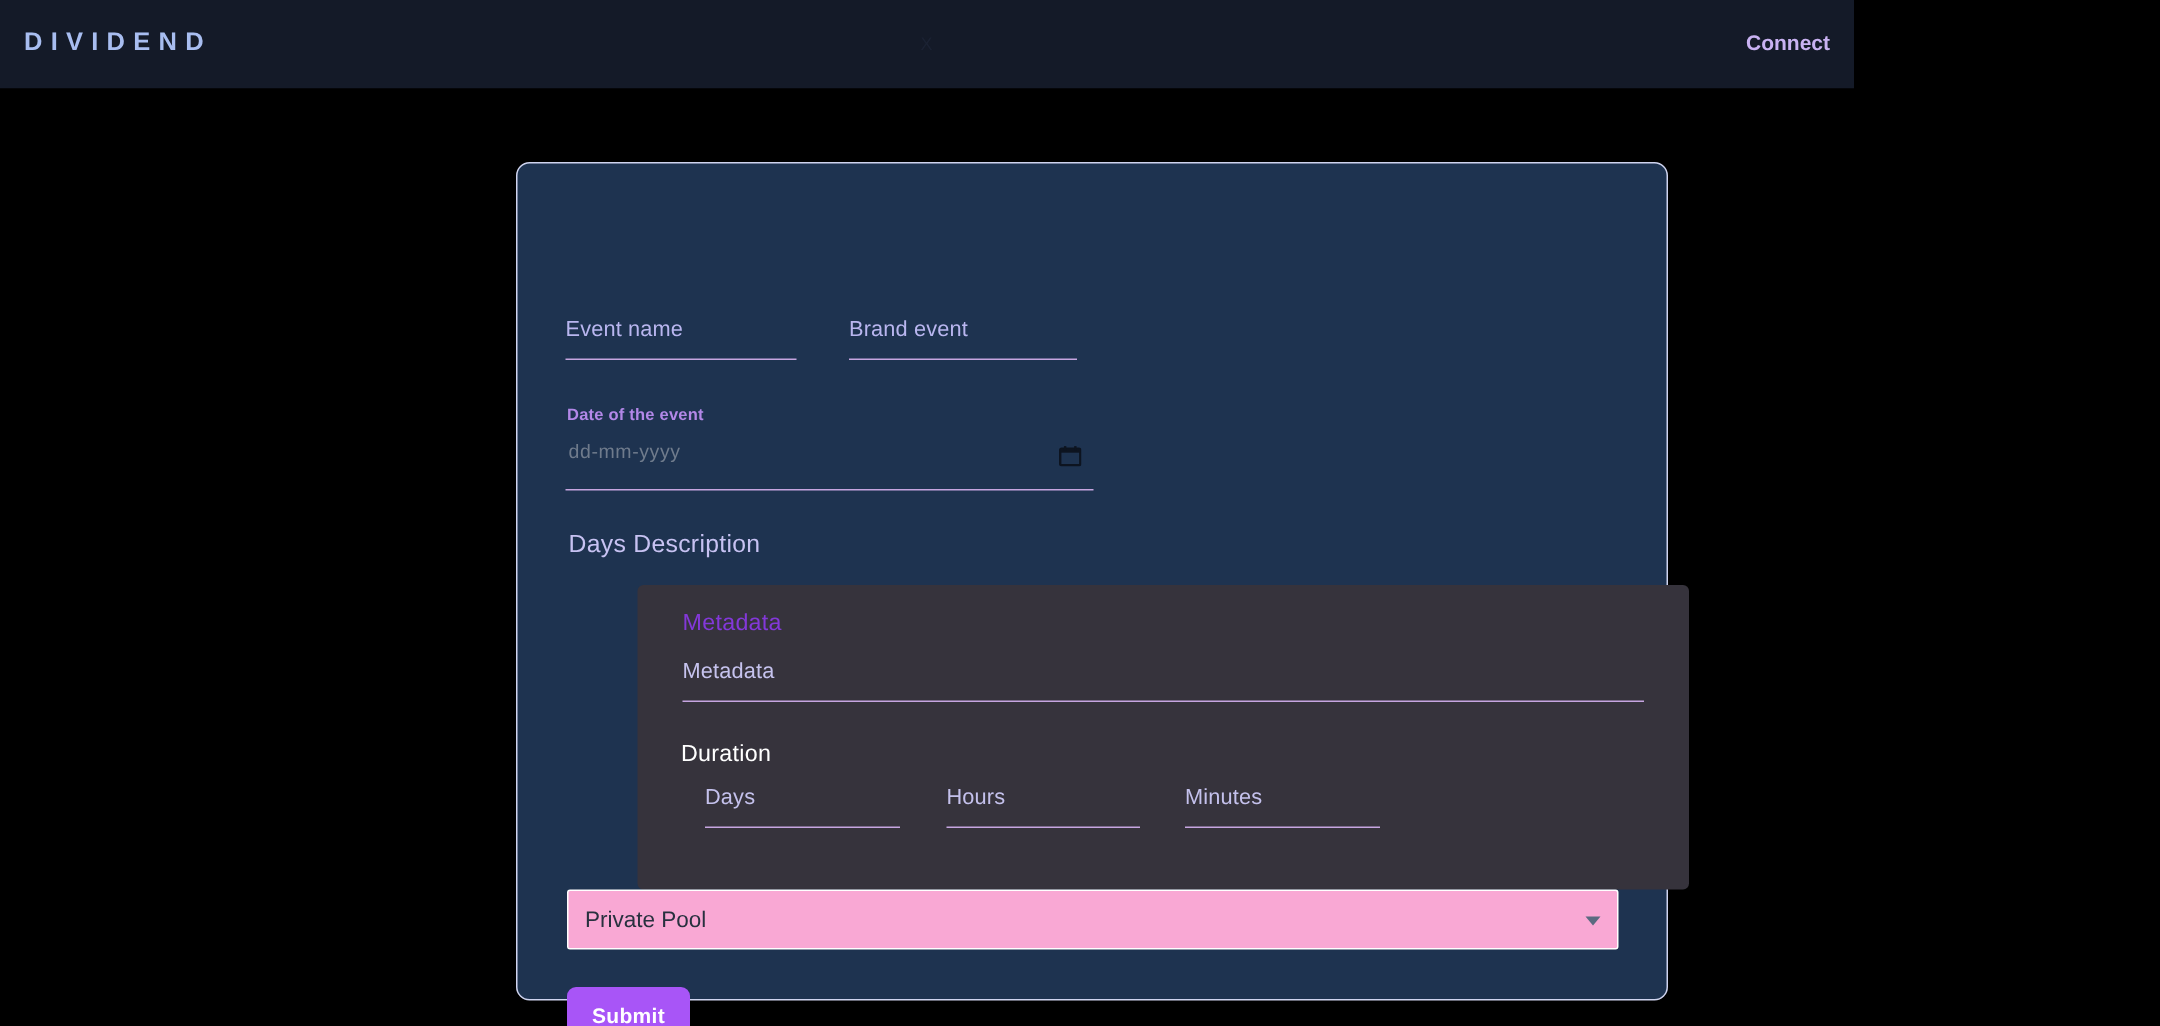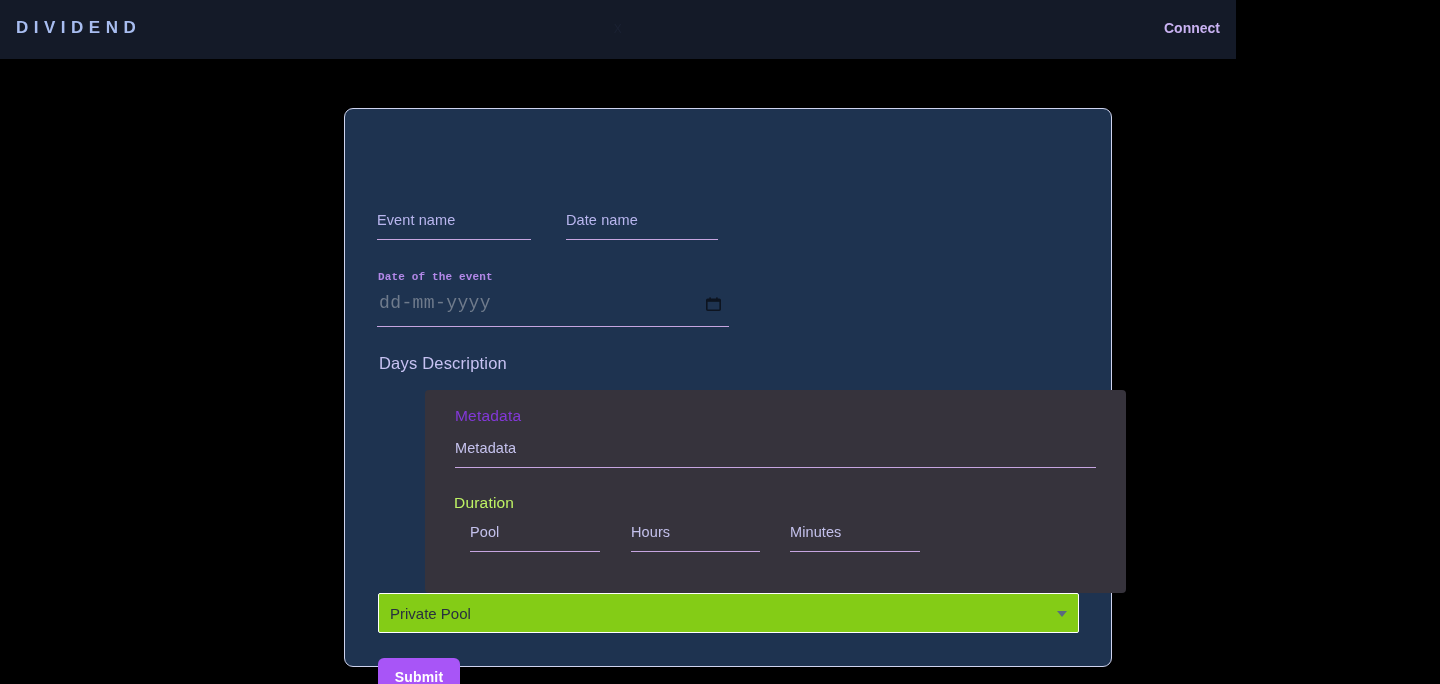--- a/index.html
+++ b/index.html
@@ -98,36 +98,35 @@
   .f-brand  { left: 221px; top: 103px; width: 152px; }
 
   
   .date-wrap {
     position: absolute;
     left: 32px;
     top: 162px;
     width: 352px;
     height: 56px;
     border-bottom: 1.6px solid #c6a5e0;
-    font-family: Liberation Mono, monospace;
   }
   .date-label {
     position: absolute;
     left: 1px;
     top: 0;
     font-size: 11px;
     font-weight: 700;
     color: #b388e8;
     letter-spacing: 0.15px;
   }
   .date-ph {
     position: absolute;
     left: 2px;
     top: 22px;
-    font-size: 18px;
+    font-size: 13px;
     color: #6f7b8c;
     letter-spacing: 0.4px;
   }
   .cal-icon {
     position: absolute;
     right: 8px;
     top: 26px;
     width: 15px;
     height: 14px;
     color: #0d1420;
@@ -169,36 +168,36 @@
     top: 50px;
     width: 641px;
   }
   .f-metadata .lbl { color: #c6c3ee; }
 
   .dur-heading {
     position: absolute;
     left: 29px;
     top: 104px;
     font-size: 15.5px;
-    color: #bef264;
+    color: #ffffff;
     letter-spacing: 0.2px;
   }
   .f-days    { left: 45px;  top: 134px; width: 130px; }
   .f-hours   { left: 206px; top: 134px; width: 129px; }
   .f-minutes { left: 365px; top: 134px; width: 130px; text-align: right; }
   .f-days .lbl, .f-hours .lbl, .f-minutes .lbl { color: #c4c1ec; }
 
   
   .pool-select {
     position: absolute;
     left: 33px;
     top: 484px;
     width: 701px;
     height: 40px;
-    background: #84cc16;
+    background: #f9a8d4;
     border: 1px solid #ffffff;
     border-radius: 2px;
     cursor: pointer;
   }
   .pool-select .val {
     position: absolute;
     left: 11px;
     top: 11px;
     font-size: 15px;
     color: #28313f;
@@ -243,21 +242,21 @@
 
 <div class="page">
 
   <div class="card">
 
     <div class="ufield f-event">
       <span class="lbl">Event name</span>
     </div>
 
     <div class="ufield f-brand">
-      <span class="lbl">Date name</span>
+      <span class="lbl">Brand event</span>
     </div>
 
     <div class="date-wrap">
       <span class="date-label">Date of the event</span>
       <span class="date-ph">dd-mm-yyyy</span>
       <span class="cal-icon">
         <svg width="15" height="14" viewBox="0 0 15 14" fill="none" xmlns="http://www.w3.org/2000/svg">
           <rect x="0.8" y="2.2" width="13.4" height="11" rx="1" stroke="#0d1420" stroke-width="1.6" fill="none"></rect>
           <rect x="0.8" y="2.2" width="13.4" height="2.6" fill="#0d1420"></rect>
           <rect x="3.3" y="0.4" width="1.6" height="3" fill="#0d1420"></rect>
@@ -272,21 +271,21 @@
 
       <div class="meta-heading">Metadata</div>
 
       <div class="ufield f-metadata">
         <span class="lbl">Metadata</span>
       </div>
 
       <div class="dur-heading">Duration</div>
 
       <div class="ufield f-days">
-        <span class="lbl">Pool</span>
+        <span class="lbl">Days</span>
       </div>
 
       <div class="ufield f-hours">
         <span class="lbl">Hours</span>
       </div>
 
       <div class="ufield f-minutes">
         <span class="lbl">Minutes</span>
       </div>
 

